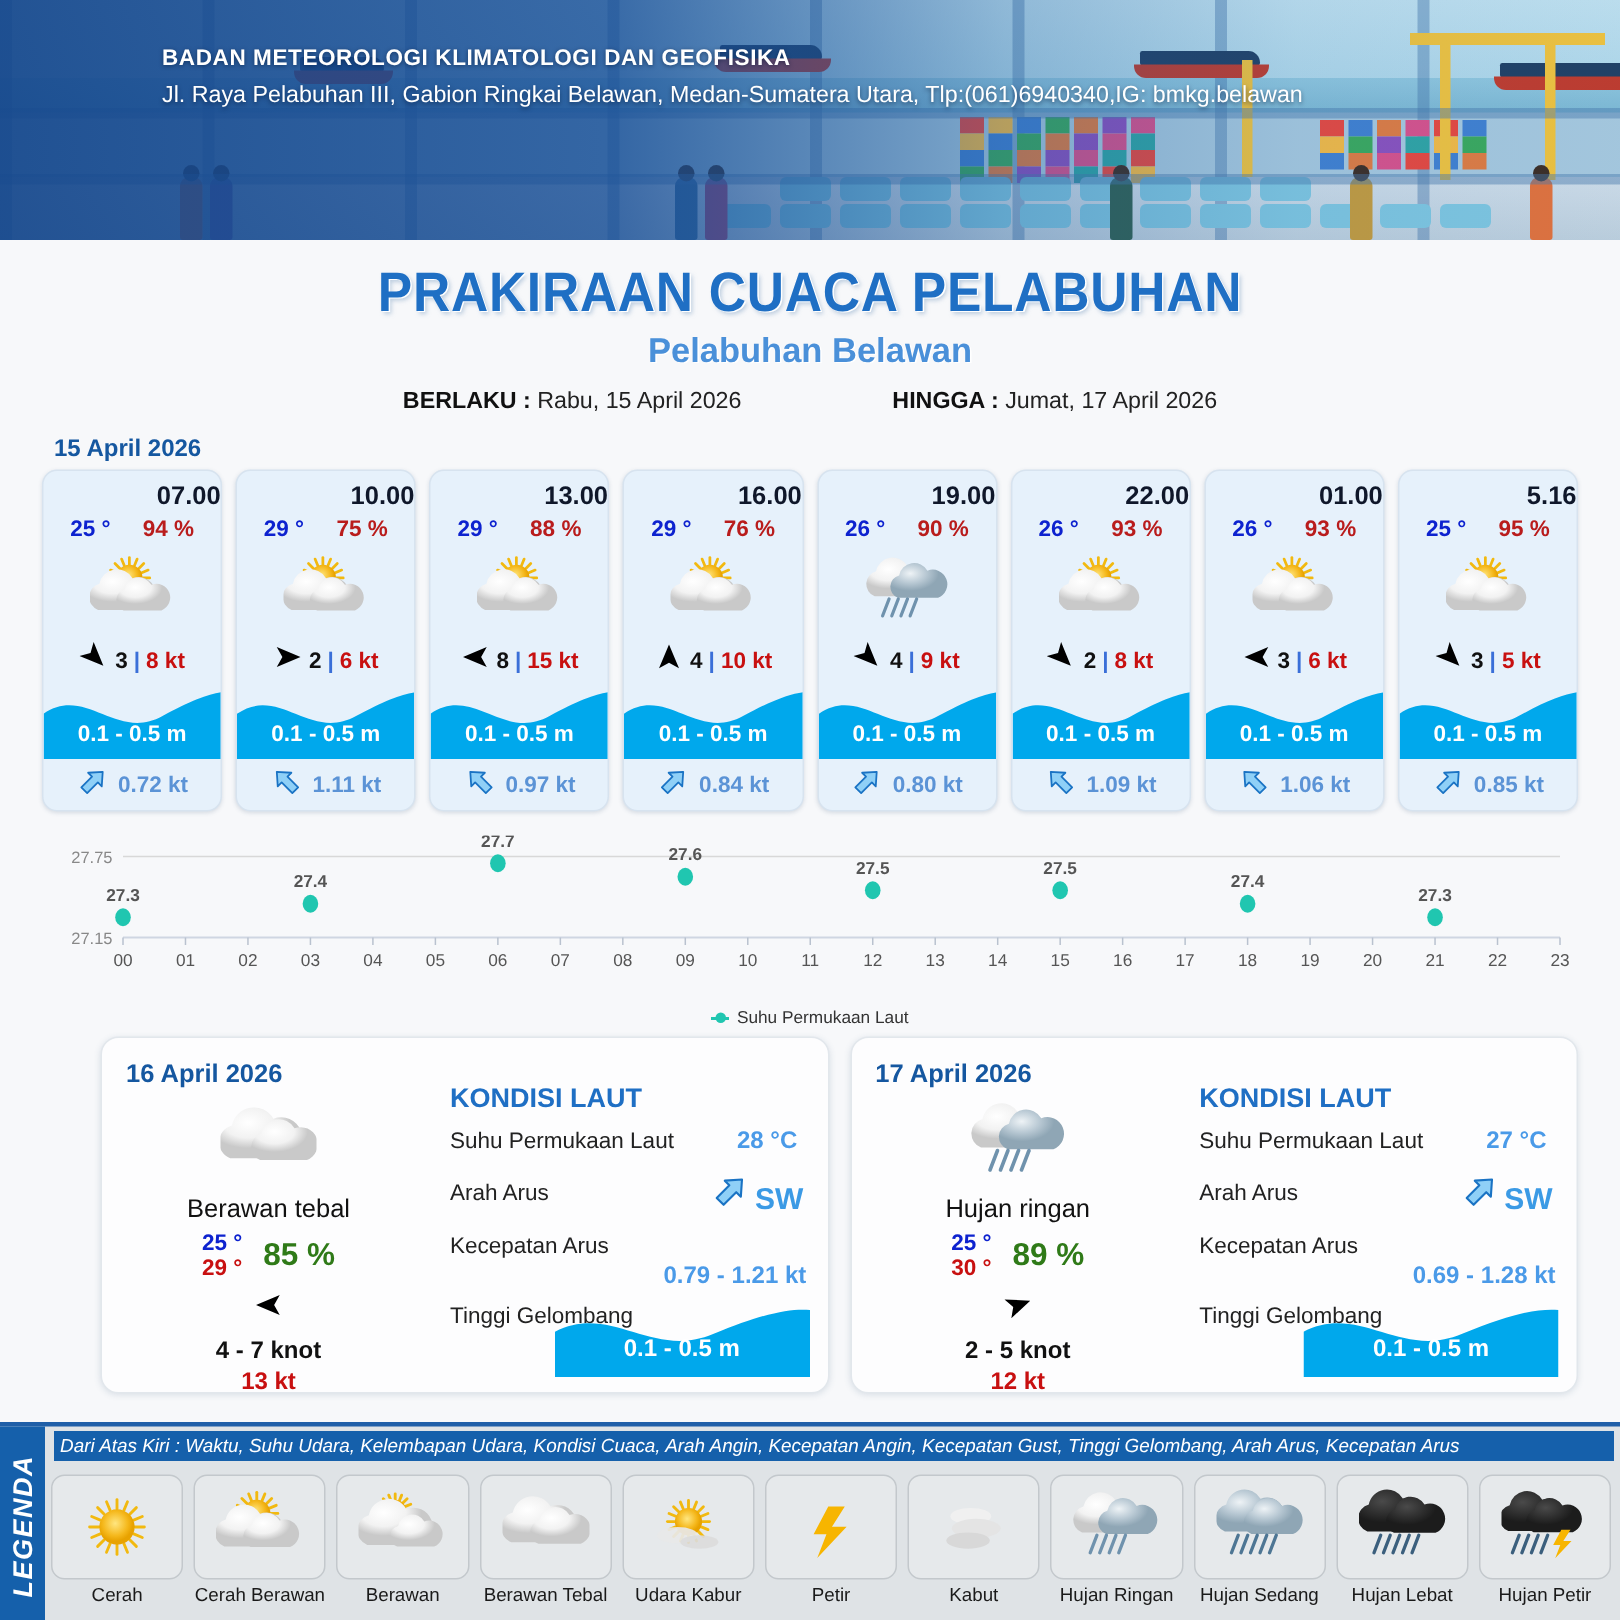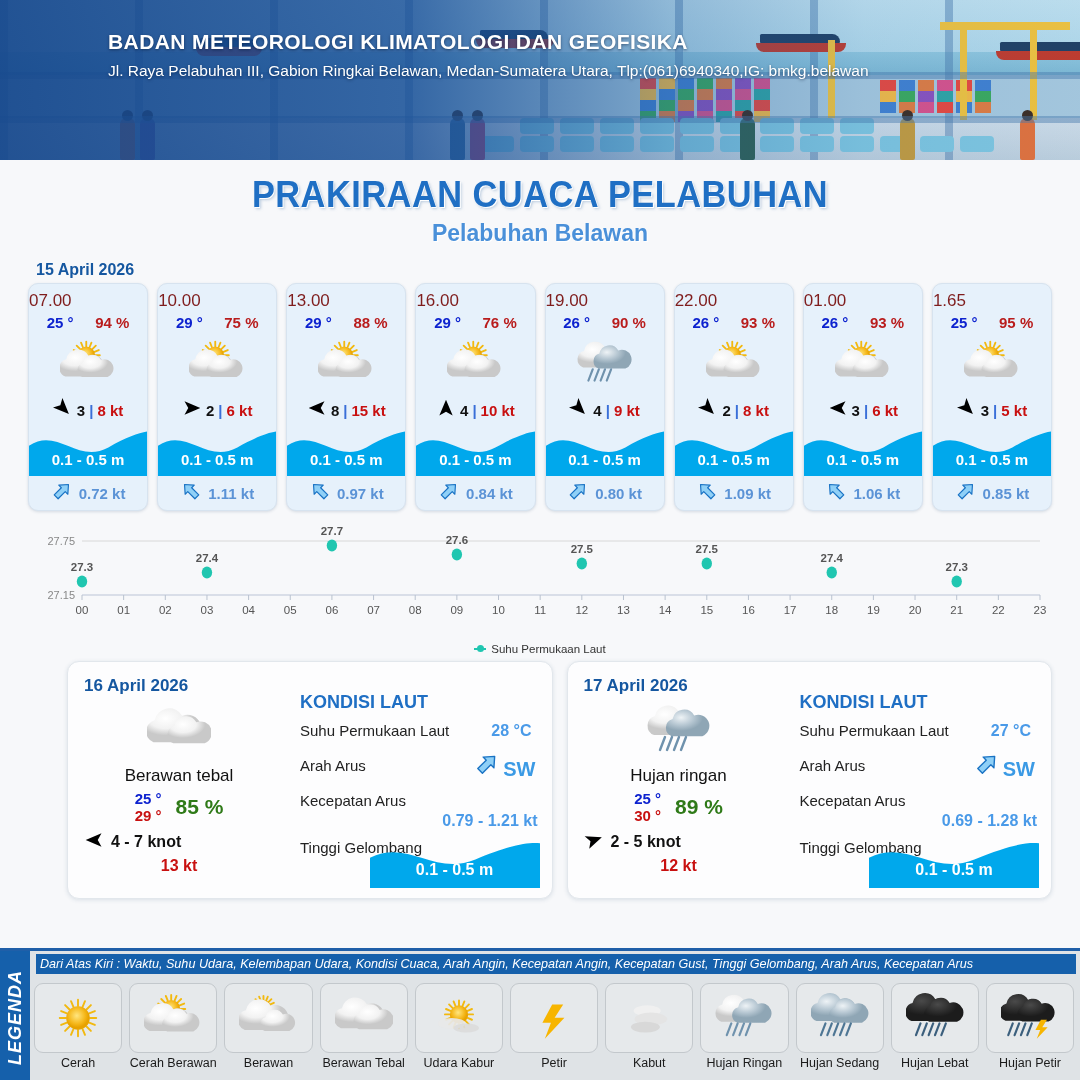--- a/index.html
+++ b/index.html
@@ -47,21 +47,21 @@
     border-radius: 50%;
     display:flex; flex-direction:column; align-items:center; justify-content:center;
     z-index: 6;
   }
   .logo-mark { width:56px; height:54px; position:relative; }
   .lg-arc { position:absolute; left:0; border-radius: 40px 40px 0 0; }
   .logo-text { font-size:14px; font-weight:bold; color:#111; letter-spacing:.3px; margin-top:2px; }
 
   .hdr-text { position:absolute; left:108px; top:30px; z-index:6; color:#fff;
               text-shadow: 0 1px 3px rgba(0,20,50,.55); }
-  .hdr-line1 { font-size:21px; font-weight:bold; letter-spacing:.4px; }
+  .hdr-line1 { font-size:15px; font-weight:bold; letter-spacing:.4px; }
   .hdr-line2 { font-size:27px; font-weight:bold; margin-top:6px; letter-spacing:-.2px; }
   .hdr-line3 { font-size:15.5px; margin-top:8px; font-weight:400; }
 
   
   .titlebar { text-align:center; padding-top:14px; }
   .t-main { font-size:37px; font-weight:bold; color:#1f6fc4; letter-spacing:.5px;
             font-family:"Liberation Sans", sans-serif; transform: scaleX(.93);
             text-shadow: 1px 1px 0 #ffffff, 2px 2px 3px rgba(140,170,200,.55); }
   .t-sub { font-size:23px; font-weight:bold; color:#4a90d9; margin-top:4px;
            text-shadow: 1px 1px 0 #fff; }
@@ -72,21 +72,21 @@
   
   .date-head { margin:14px 0 4px 36px; font-size:16px; font-weight:bold; color:#1557a0; }
 
   
   .cards { display:flex; gap:9px; padding: 0 28px; }
   .card {
     width: 128px; background:#e6f1fb; border:1px solid #d7e3ef;
     border-radius: 10px; box-shadow: 0 1px 3px rgba(60,90,120,.18);
     overflow:hidden; position:relative; padding-top:7px;
   }
-  .c-time { text-align:left; font-size:17px; font-weight:normal; color:#7f1d1d; }
+  .c-time { text-align:right; font-size:17px; font-weight:bold; color:#0f172a; }
   .c-tr { display:flex; justify-content:space-around; align-items:baseline; margin-top:3px; padding:0 7px; }
   .c-temp { font-size:15px; font-weight:bold; color:#0d22cf; }
   .c-hum { font-size:15px; font-weight:bold; color:#b91c1c; }
   .c-icon { height:62px; display:flex; align-items:center; justify-content:center; margin-top:2px; }
   .c-wind { display:flex; align-items:center; justify-content:center; gap:4px; margin-top:2px; height:26px; }
   .c-wd { font-size:15px; font-weight:bold; color:#111; }
   .c-bar { color:#3a6fd8; font-size:15px; font-weight:bold; }
   .c-ws { font-size:15px; font-weight:bold; color:#c81010; }
   .wave-wrap { position:relative; height:52px; margin-top:1px; }
   .wave-wrap svg { position:absolute; left:0; top:0; }
@@ -112,21 +112,21 @@
   }
   .day-date { font-size:17px; font-weight:bold; color:#1557a0; }
   .day-left { position:absolute; left:16px; top:38px; width:190px; text-align:center; }
   .day-ico { height:62px; display:flex; align-items:center; justify-content:center; }
   .day-cond { font-size:17px; color:#111; margin-top:4px; }
   .day-temps { display:flex; align-items:center; justify-content:center; gap:14px; margin-top:4px; }
   .day-tcol { text-align:left; }
   .d-tmin { font-size:15px; font-weight:bold; color:#0d22cf; }
   .d-tmax { font-size:15px; font-weight:bold; color:#c81010; }
   .d-hum { font-size:21px; font-weight:bold; color:#2f7a18; }
-  .day-wind { margin-top:6px; display:flex; align-items:center; gap:7px; }
+  .day-wind { margin-top:6px; display:flex; align-items:center; justify-content:center; gap:7px;flex-direction:column; }
   .d-wr { font-size:16px; font-weight:bold; color:#111; }
   .d-gust { font-size:16px; font-weight:bold; color:#c81010; margin-top:3px; }
 
   .day-right { position:absolute; left:232px; top:30px; right:14px; }
   .kl-title { font-size:18px; font-weight:bold; color:#1f6fc4; }
   .kl-row { margin-top:9px; position:relative; min-height:26px; }
   .kl-lbl { font-size:15px; color:#222; }
   .kl-val { position:absolute; right:6px; top:0; font-size:16px; font-weight:bold; color:#4a9ae8; }
   .kl-val2 { text-align:right; font-size:16px; font-weight:bold; color:#4a9ae8; margin-top:2px; }
   .kl-dir { position:absolute; right:2px; top:-6px; display:flex; align-items:flex-end; gap:3px; }
@@ -279,20 +279,27 @@
 
   <div class="hdr-text">
     <div class="hdr-line1">BADAN METEOROLOGI KLIMATOLOGI DAN GEOFISIKA</div>
     <div class="hdr-line3">Jl. Raya Pelabuhan III, Gabion Ringkai Belawan, Medan-Sumatera Utara, Tlp:(061)6940340,IG: bmkg.belawan</div>
   </div>
 </div>
 
 <div class="titlebar">
   <div class="t-main">PRAKIRAAN CUACA PELABUHAN</div>
   <div class="t-sub">Pelabuhan Belawan</div>
+  <div class="t-valid">
+    <span class="lbl">BERLAKU :</span>
+    <span>Rabu, 15 April 2026</span>
+    <span class="sp"></span>
+    <span class="lbl">HINGGA :</span>
+    <span>Jumat, 17 April 2026</span>
+  </div>
 </div>
 
 <div class="date-head">15 April 2026</div>
 
 <div class="cards" id="cards-root">
     <div class="card">
     <div class="c-time">07.00</div>
     <div class="c-tr">
       <span class="c-temp">25 °</span>
       <span class="c-hum">94 %</span>
@@ -797,21 +804,21 @@
       <div class="wave-txt">0.1 - 0.5 m</div>
     </div>
     <div class="c-cur">
       <span class="ca"><svg width="22" height="22" viewBox="0 0 24 24">
             <path d="M12,2 L19,10 L15,10 L15,21 L9,21 L9,10 L5,10 Z" fill="#8fd0f7" stroke="#1a73c4" stroke-width="1.3" stroke-linejoin="round" transform="rotate(315 12 12)"></path>
           </svg></span>
       <span class="c-cur-val">1.06 kt</span>
     </div>
     </div>
     <div class="card">
-    <div class="c-time">1.65</div>
+    <div class="c-time">5.16</div>
     <div class="c-tr">
       <span class="c-temp">25 °</span>
       <span class="c-hum">95 %</span>
     </div>
     <div class="c-icon">
         <svg width="56" height="56" viewBox="0 0 64 64">
           <defs>
    <radialGradient id="gwcerah-berawan56" cx="35%" cy="30%">
      <stop offset="0%" stop-color="#ffffff"></stop>
               <stop offset="60%" stop-color="#f2f2f2"></stop>

